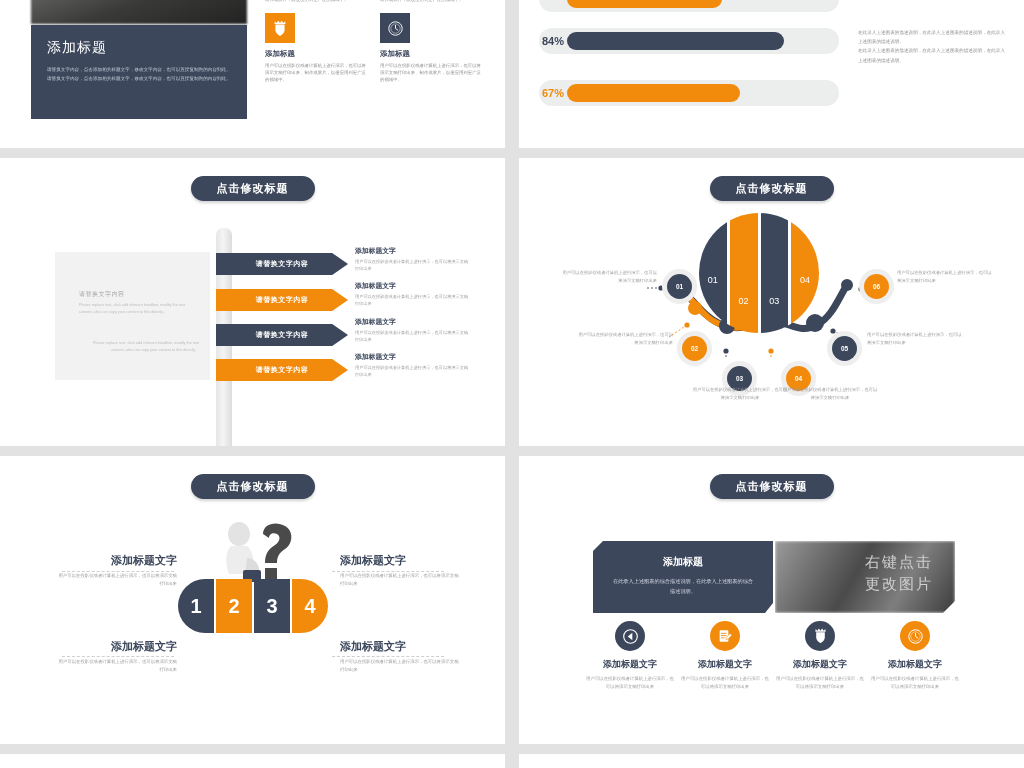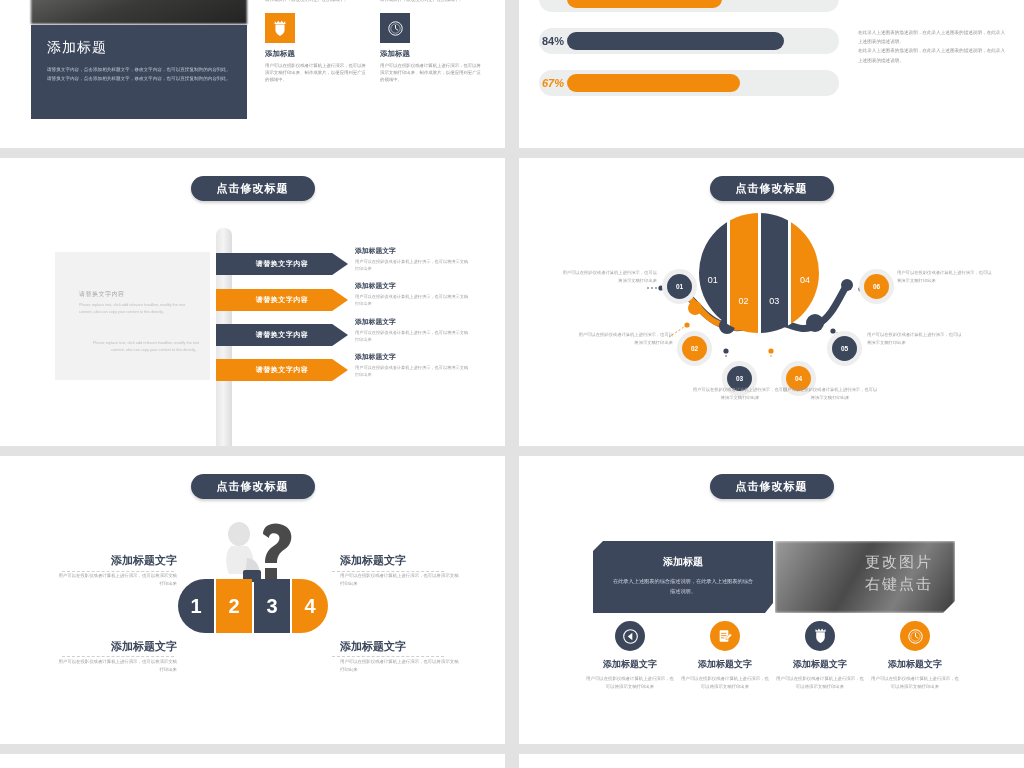--- a/index.html
+++ b/index.html
@@ -161,21 +161,21 @@
       </div>
     </div>
 
     <div class="bar-row" style="top:28px;">
       <div class="bar-pct txt-navy">84%</div>
       <div class="bar-track">
         <div class="bar-fill navy" style="width:84%;"></div>
       </div>
     </div>
 
-    <div class="bar-row" style="top:70px;font-style:italic;">
+    <div class="bar-row" style="top:80px;">
       <div class="bar-pct txt-orange">67%</div>
       <div class="bar-track">
         <div class="bar-fill orange" style="width:67%;"></div>
       </div>
     </div>
 
     <div class="s2-desc" style="top:28px;white-space:pre-line;">在此录入上述图表的描述说明，在此录入上述图表的描述说明，在此录入上述图表的描述说明。
 在此录入上述图表的描述说明，在此录入上述图表的描述说明，在此录入上述图表的描述说明。</div>
   </div>
 
@@ -345,22 +345,22 @@
 
   <div class="slide">
     <div class="title-pill" style="top:18px;">点击修改标题</div>
 
     <div class="s6-card">
       <h4>添加标题</h4>
       <p>在此录入上述图表的综合描述说明，在此录入上述图表的综合描述说明。</p>
     </div>
     <div class="s6-img"></div>
     <div class="s6-img-cap">
+      <div>右键点击</div>
       <div>更改图片</div>
-      <div>右键点击</div>
     </div>
 
     <div class="s6-item" style="left:65px;top:165px;">
       <div class="ic-round navy">
         <svg width="17" height="17" viewBox="0 0 24 24">
             <circle cx="12" cy="12" r="9.6" fill="none" stroke="#fff" stroke-width="1.6"></circle>
             <path d="M14.6 6.8 L8.2 12 l6.4 5.2 z" fill="#fff"></path>
           </svg>
       </div>
       <h5>添加标题文字</h5>

